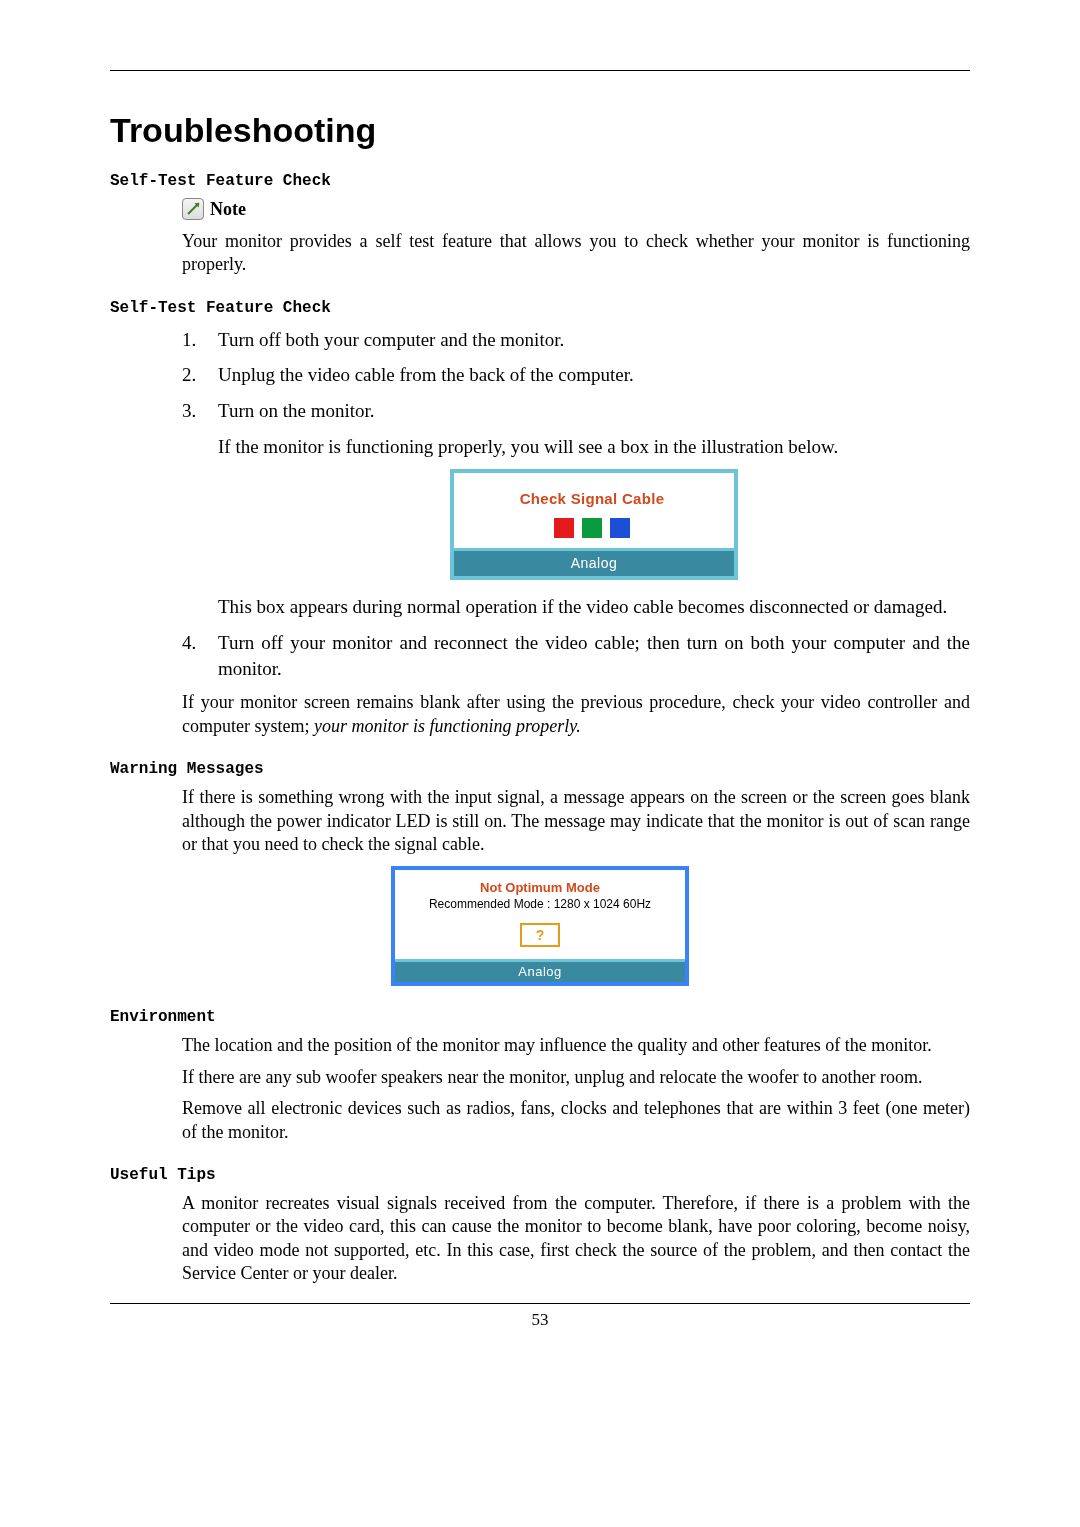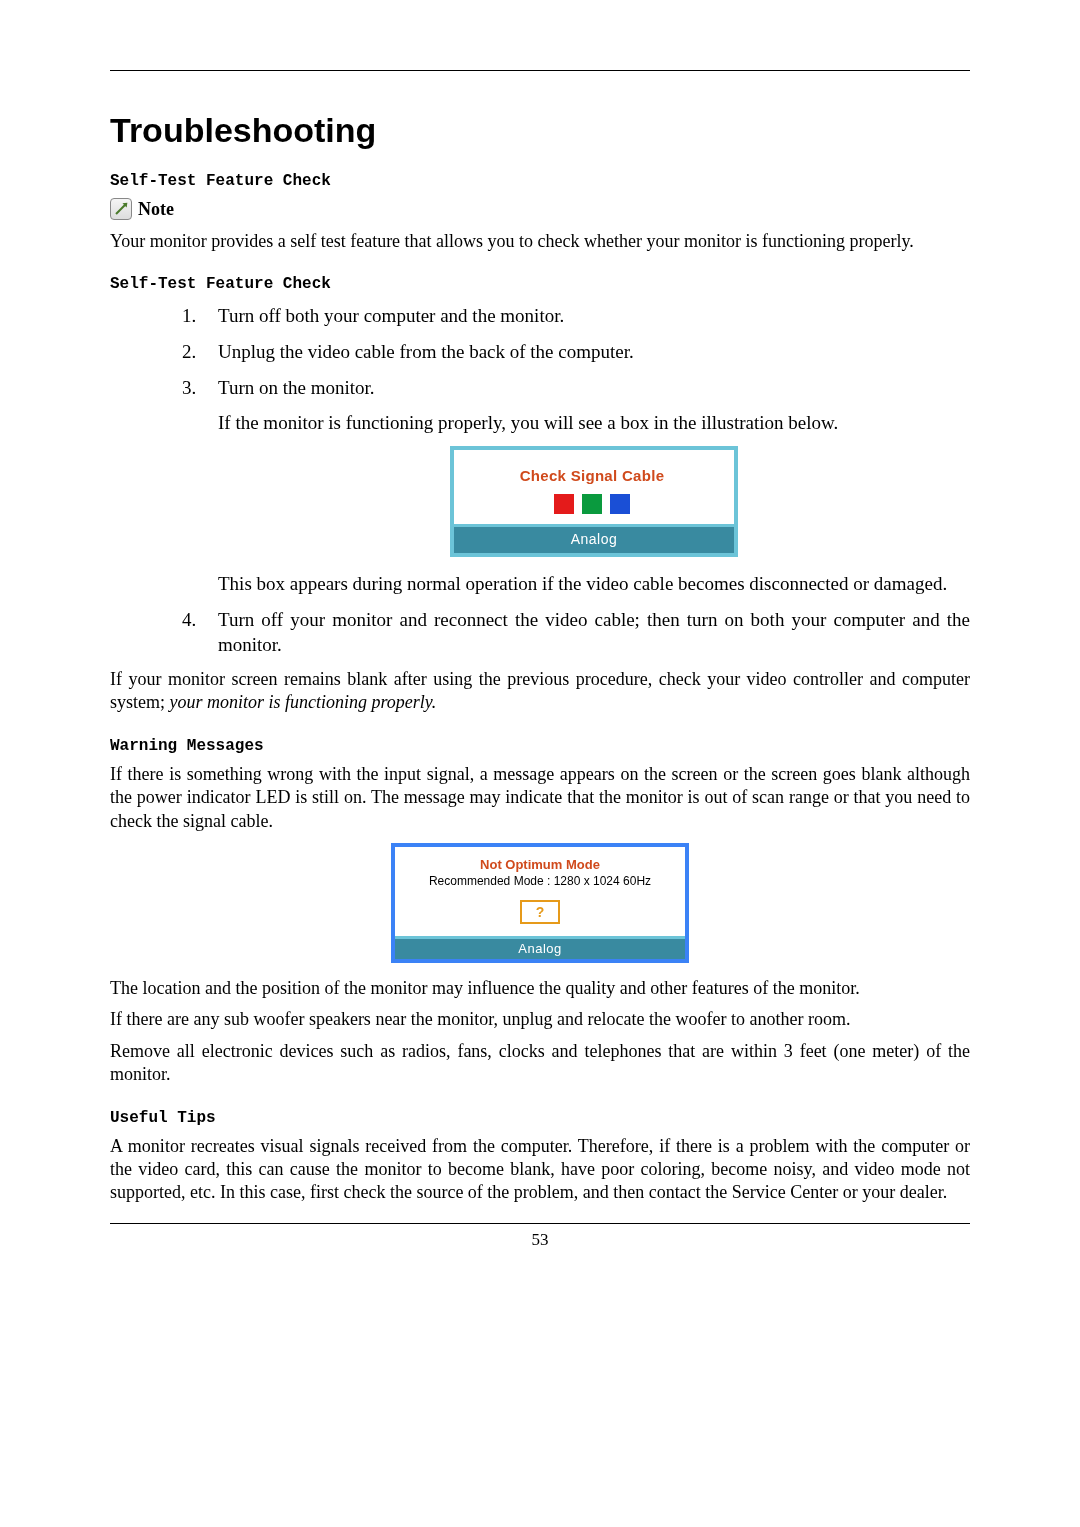--- a/index.html
+++ b/index.html
@@ -30,20 +30,21 @@
     font-size: 34px;
     margin: 0 0 18px 0;
   }
   h2.section {
     font-family: Liberation Mono, monospace;
     font-weight: bold;
     font-size: 16px;
     margin: 22px 0 8px 0;
   }
   .indent {
+    margin-left: 72px;
   }
   .note-row {
     display: flex;
     align-items: center;
     gap: 6px;
     margin-top: 4px;
     margin-bottom: 10px;
   }
   .note-icon {
     width: 22px;
@@ -261,20 +262,21 @@
         <div class="osd2-line1">Not Optimum Mode</div>
         <div class="osd2-line2">Recommended Mode : 1280 x 1024  60Hz</div>
         <div class="osd2-btn-wrap">
           <div class="osd2-btn">?</div>
         </div>
       </div>
       <div class="osd2-footer">Analog</div>
     </div>
   </div>
 
+  <h2 class="section">Environment</h2>
   <div class="indent">
     <p class="body">The location and the position of the monitor may influence the quality and other features of the monitor.</p>
     <p class="body">If there are any sub woofer speakers near the monitor, unplug and relocate the woofer to another room.</p>
     <p class="body">Remove all electronic devices such as radios, fans, clocks and telephones that are within 3 feet (one meter) of the monitor.</p>
   </div>
 
   <h2 class="section">Useful Tips</h2>
   <div class="indent">
     <p class="body">A monitor recreates visual signals received from the computer. Therefore, if there is a problem with the computer or the video card, this can cause the monitor to become blank, have poor coloring, become noisy, and video mode not supported, etc. In this case, first check the source of the problem, and then contact the Service Center or your dealer.</p>
   </div>

